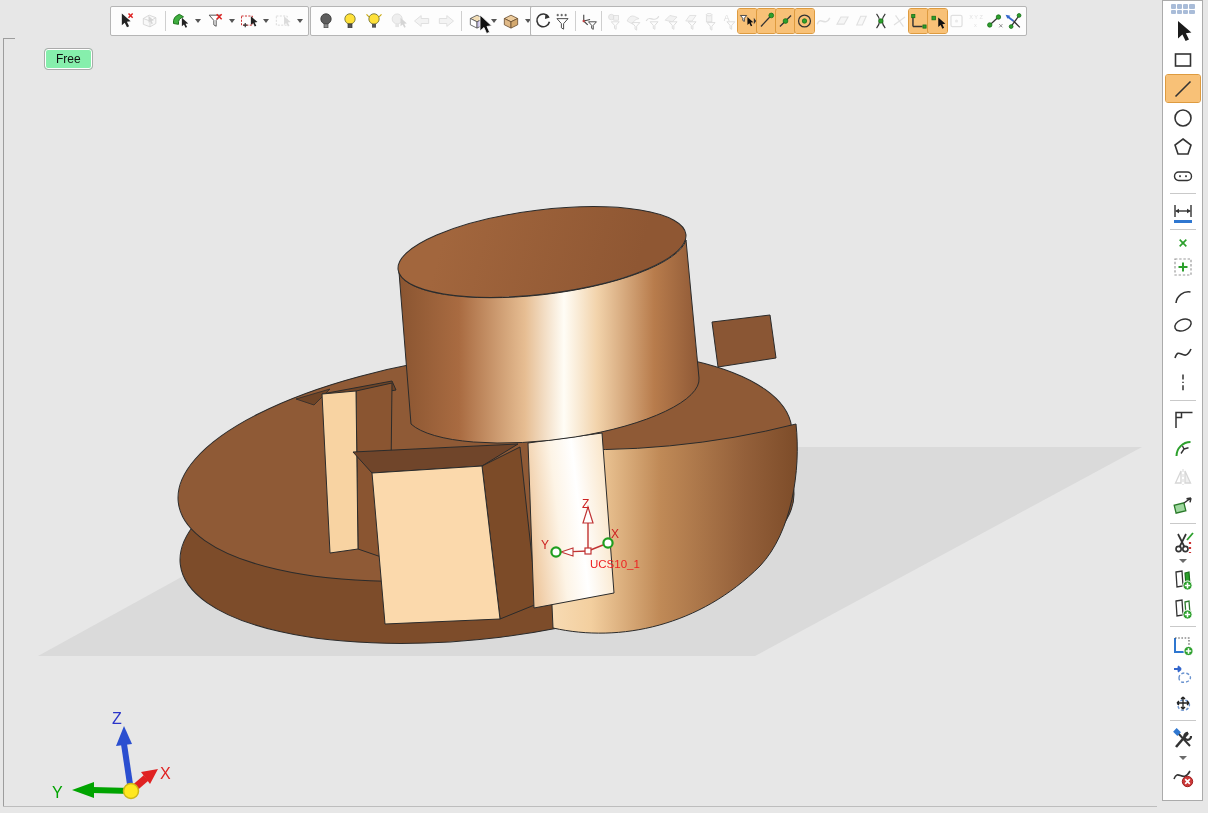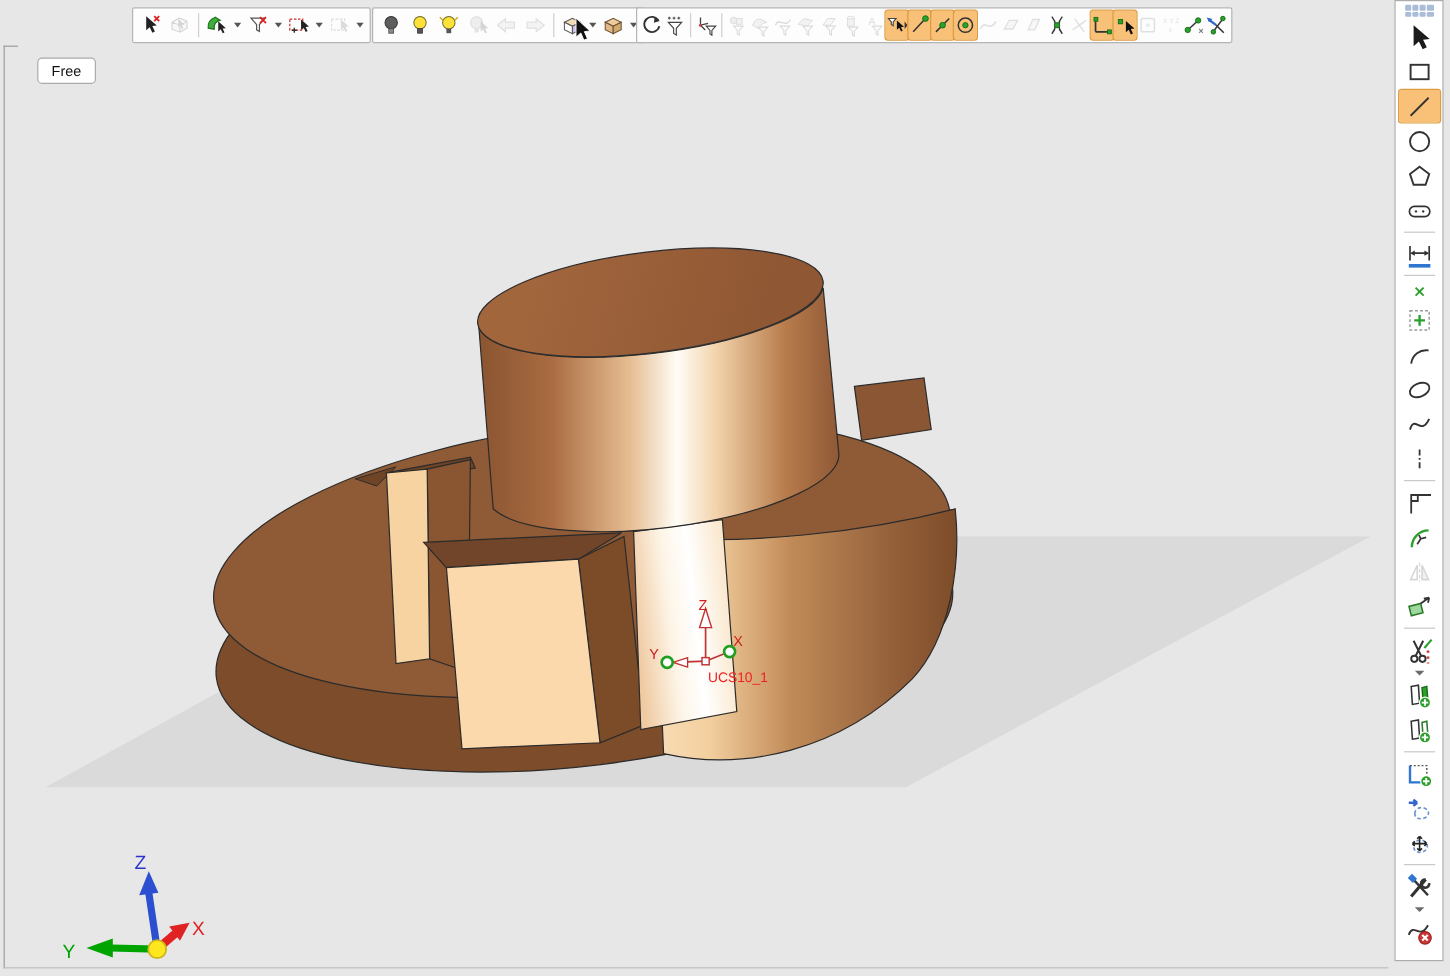--- a/index.html
+++ b/index.html
@@ -43,21 +43,21 @@
   .sbtn.small .icn{width:16px;height:16px;}
   .ssep{width:26px;height:1px;background:#c9c9c9;margin:3px 0;flex:none;}
   .sgrip{width:24px;height:10px;margin:1px 0 2px 0;flex:none;display:grid;
          grid-template-columns:repeat(4,1fr);grid-template-rows:repeat(2,1fr);gap:1px;}
   .sgrip i{background:#a9bcd8;border-radius:1px;}
   .schev{width:24px;height:9px;display:flex;align-items:center;justify-content:center;flex:none;}
   .schev::after{content:"";border-left:4px solid transparent;border-right:4px solid transparent;
                 border-top:4.5px solid #6b6b6b;}
 
   
-  #free-btn{position:absolute;left:31px;top:48px;background:#ffffff;border:1px solid #ababab;
+  #free-btn{position:absolute;left:44px;top:48px;background:#86efac;border:1px solid #ababab;
             border-radius:4px;padding:3px 11px;font-size:12px;color:#111;
             box-shadow:0 0 0 1px #fff inset;}
 
   
   #scene{position:absolute;left:0;top:0;width:1208px;height:813px;}
 
   
   #mouse{position:absolute;left:478px;top:14px;width:16px;height:22px;z-index:60;}
 </style>
 </head>

